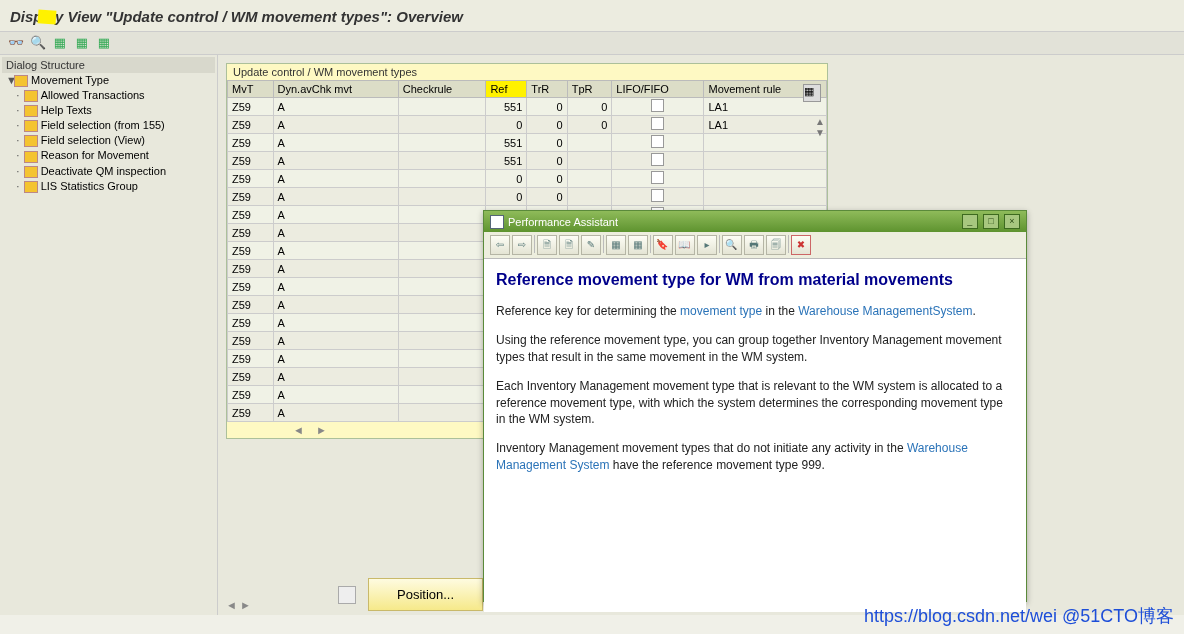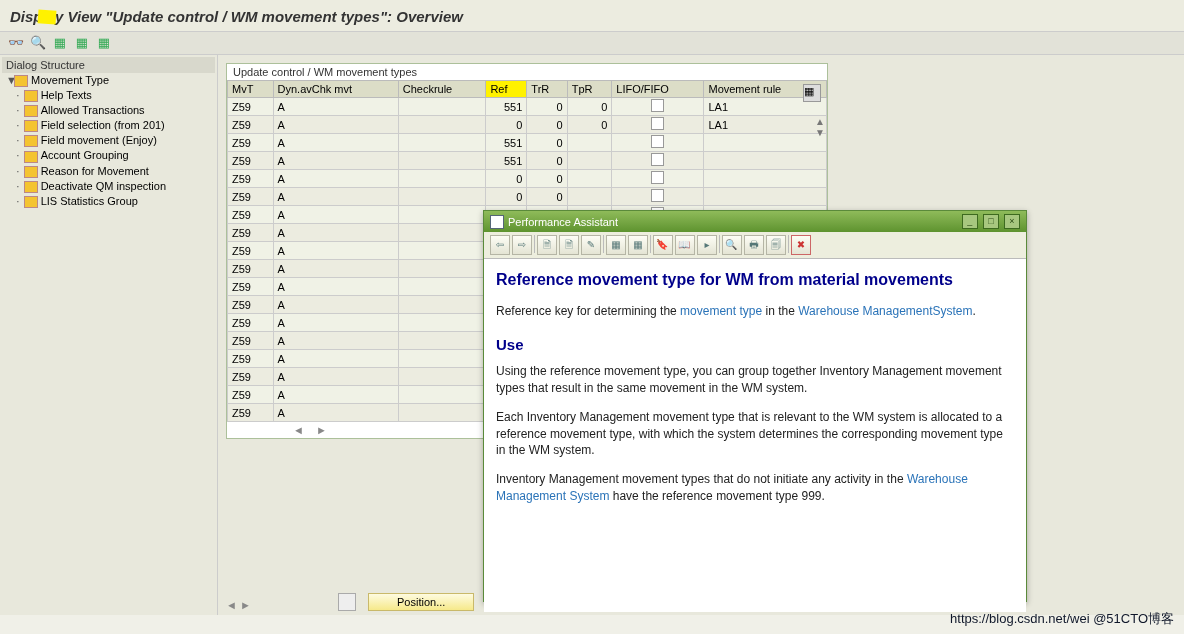--- a/index.html
+++ b/index.html
@@ -12,41 +12,41 @@
   .tree ul{list-style:none;margin:0;padding:0}
   .tree li{padding:1px 0 1px 14px;white-space:nowrap;overflow:hidden}
   .tree li.root{padding-left:4px}
   .tree li .ico{display:inline-block;width:12px;height:10px;background:#f4c430;border:1px solid #b88;margin-right:3px;vertical-align:middle}
   .tree li.sel{background:#d5d5c5}
   .tree li.sel .ico{background:#f7e07a}
   .tree li .arr{display:inline-block;width:8px;text-align:center;color:#555}
   .tree .dot::before{content:"·";color:#555;margin-right:4px}
 
   .main{flex:1;background:#e8e8dc;padding:8px;position:relative}
-  .table-wrap{border:1px solid #acc09a;background:#ffffff;width:600px}
+  .table-wrap{border:1px solid #acc09a;background:#fef9c3;width:600px}
   .table-title{padding:2px 6px;color:#333}
   table.data{border-collapse:collapse;width:100%;background:#eef0e4}
   table.data th{background:#dcddc7;border:1px solid #bbb;padding:2px 4px;font-weight:normal;text-align:left;font-size:11px}
   table.data th.hl{background:#fff200}
   table.data td{border:1px solid #ccc;padding:1px 4px;background:#f0f2e6;font-size:11px}
   table.data tr.alt td{background:#ecece0}
   .chk{display:inline-block;width:11px;height:11px;border:1px solid #999;background:#fff}
   .col-btn{width:16px;height:16px;background:#ddd;border:1px solid #999;float:right;margin:2px}
   .scroll-arrows{position:absolute;right:2px;top:24px;display:flex;flex-direction:column}
   .scroll-arrows span{display:block;font-size:10px;color:#777;padding:0}
 
   .hscroll{padding:2px 60px;color:#888}
   .hscroll span{padding:0 6px}
 
   .pos-bar{position:absolute;bottom:4px;left:120px;display:flex;align-items:center;gap:12px}
   .pos-bar .ico2{display:inline-block;width:16px;height:16px;border:1px solid #aaa;background:#eee}
-  .pos-btn{background:linear-gradient(#fefbe0,#f6e98a);border:1px solid #c9b96a;padding:2px 28px;font-size:11px}
+  .pos-btn{background:linear-gradient(#fefbe0,#f6e98a);border:1px solid #c9b96a;padding:8px 28px;font-size:13px}
   .entry{color:#333;padding-left:120px}
   .main-hscroll{position:absolute;bottom:4px;left:8px;color:#888}
-  .watermark{position:absolute;bottom:6px;right:10px;color:#0f172a;font-size:13px}
+  .watermark{position:absolute;bottom:6px;right:10px;color:#1d4ed8;font-size:18px}
 
   
   .popup{position:absolute;left:483px;top:210px;width:542px;height:390px;background:#f9a8d4;border:1px solid #5a8a3a;box-shadow:0 2px 6px rgba(0,0,0,.3)}
   .popup-titlebar{background:linear-gradient(#8fbb5a,#5e932f);color:#fff;padding:3px 6px;display:flex;align-items:center;justify-content:space-between;font-size:11px}
   .popup-titlebar .pt-left{display:flex;align-items:center;gap:4px}
   .popup-titlebar .pt-icon{display:inline-block;width:12px;height:12px;background:#fff;border:1px solid #567}
   .popup-titlebar .btns span{display:inline-block;width:14px;height:13px;background:#a7c77f;border:1px solid #3d6a1f;margin-left:2px;color:#2a4a15;font-size:9px;text-align:center;line-height:13px;cursor:pointer}
   .popup-toolbar{background:#edeede;padding:3px 6px;display:flex;gap:2px;border-bottom:1px solid #bbb}
   .popup-toolbar span{display:inline-block;width:18px;height:18px;border:1px solid #b5b5a5;background:linear-gradient(#fdfdf5,#e4e4d4);font-size:10px;text-align:center;line-height:18px;color:#577;cursor:pointer}
   .popup-toolbar .sep{width:1px;background:#bbb;border:none}
@@ -76,25 +76,24 @@
   <span>▦</span>
   <span>▦</span>
   <span>▦</span>
 </div>
 
 <div class="content">
   <div class="tree">
     <div class="tree-title">Dialog Structure</div>
     <ul>
       <li class="root"><span class="arr">▼</span><span class="ico"></span><span>Movement Type</span></li>
+      <li class="dot"><span class="ico"></span><span>Allowed Transactions</span></li>
       <li class="dot"><span class="ico"></span><span>Help Texts</span></li>
-      <li class="dot"><span class="ico"></span><span>Allowed Transactions</span></li>
-      <li class="dot"><span class="ico"></span><span>Field selection (from 201)</span></li>
-      <li class="dot"><span class="ico"></span><span>Field movement (Enjoy)</span></li>
-      <li class="dot"><span class="ico"></span><span>Account Grouping</span></li>
+      <li class="dot"><span class="ico"></span><span>Field selection (from 155)</span></li>
+      <li class="dot"><span class="ico"></span><span>Field selection (View)</span></li>
       <li class="dot"><span class="ico"></span><span>Reason for Movement</span></li>
       <li class="dot"><span class="ico"></span><span>Deactivate QM inspection</span></li>
       <li class="dot"><span class="ico"></span><span>LIS Statistics Group</span></li>
     </ul>
   </div>
 
   <div class="main">
     <div class="table-wrap" style="position:relative">
       <div class="table-title">Update control / WM movement types</div>
       <table class="data">
@@ -344,21 +343,20 @@
     <span>🖶</span>
     <span>🗐</span>
     <span class="sep"></span>
     <span style="color:#c33;border-color:#c66">✖</span>
   </div>
   <div class="popup-body">
     <h2>Reference movement type for WM from material movements</h2>
     <p>
       <span>Reference key for determining the </span><a>movement type</a><span> in the </span><a>Warehouse ManagementSystem</a><span>.</span>
     </p>
-    <h3>Use</h3>
     <p>Using the reference movement type, you can group together Inventory Management movement types that result in the same movement in the WM system.</p>
     <p>Each Inventory Management movement type that is relevant to the WM system is allocated to a reference movement type, with which the system determines the corresponding movement type in the WM system.</p>
     <p>
       <span>Inventory Management movement types that do not initiate any activity in the </span><a>Warehouse Management System</a><span> have the reference movement type 999.</span>
     </p>
   </div>
 </div>
 
 <div class="watermark">https://blog.csdn.net/wei  @51CTO博客</div>
 

